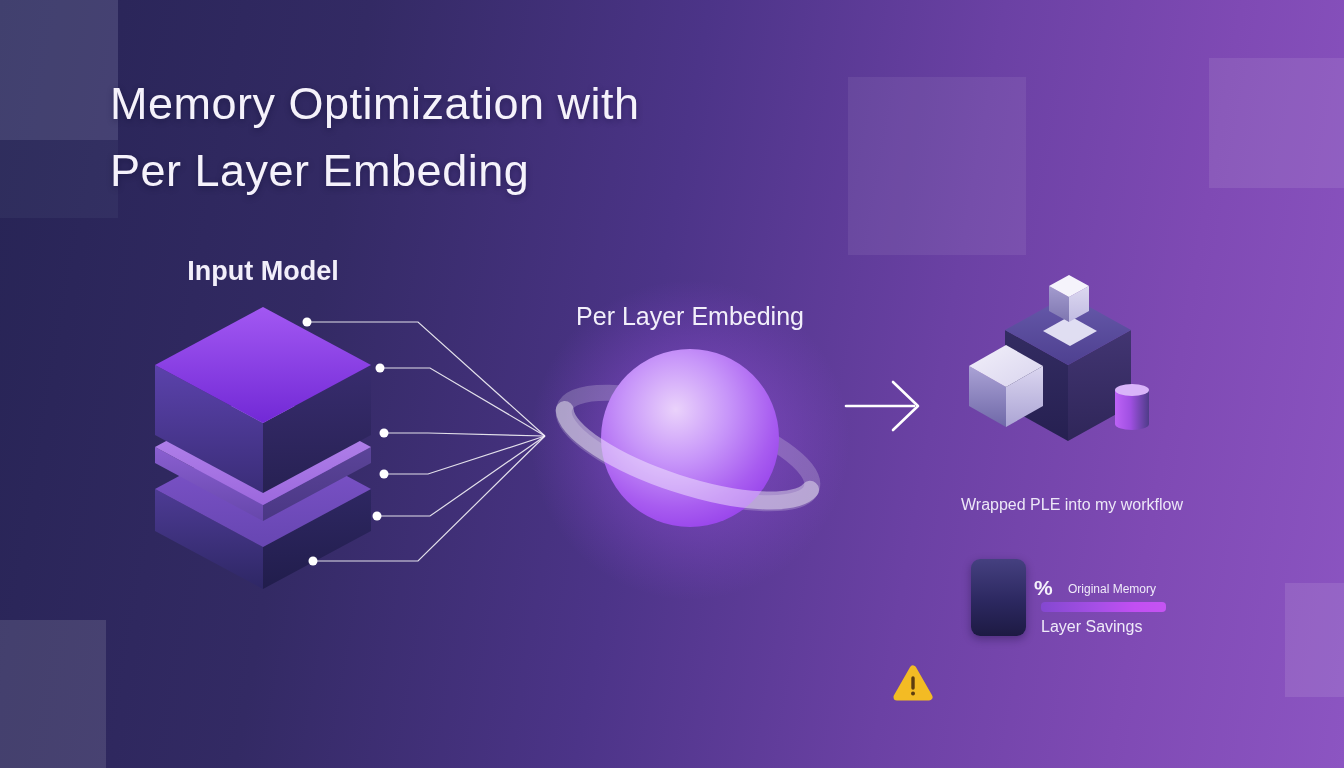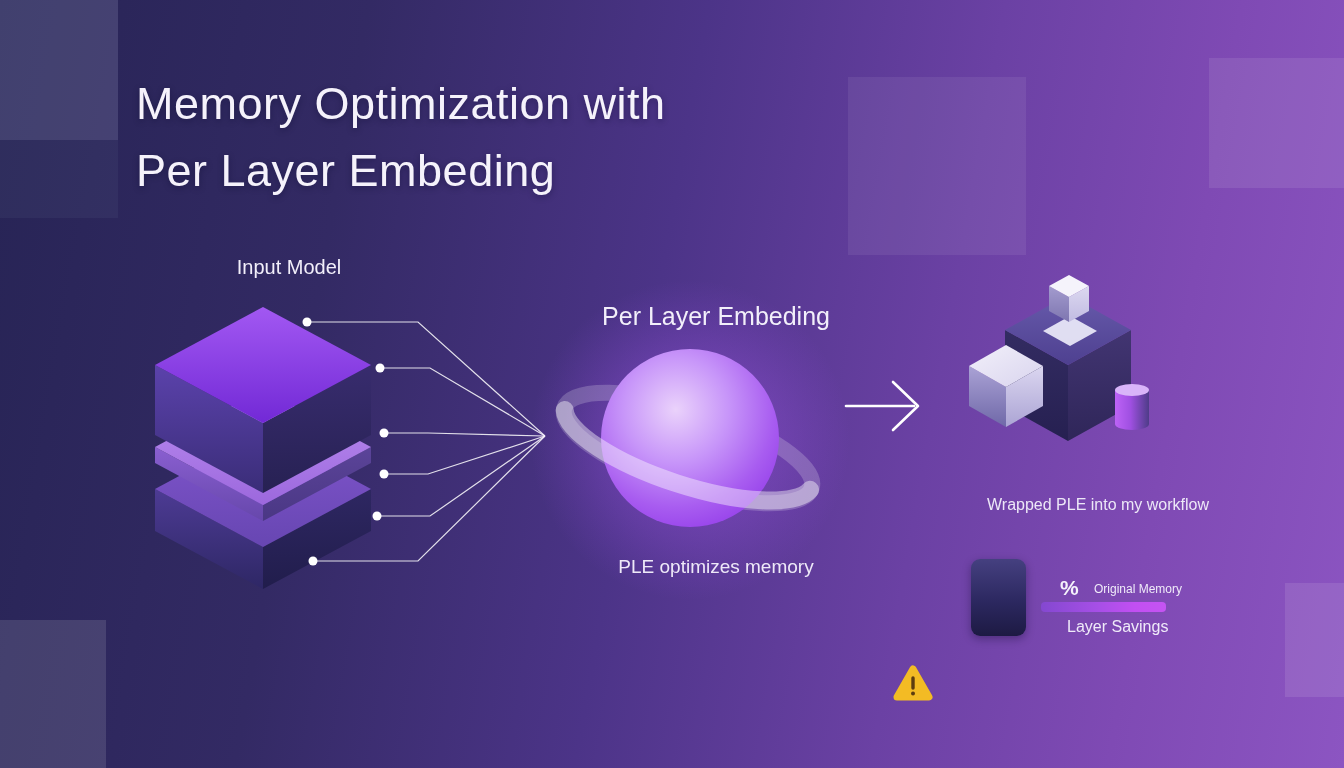--- a/index.html
+++ b/index.html
@@ -12,27 +12,27 @@
   }
   
   .deco{position:absolute;}
   .sq-tl1{left:0;top:0;width:118px;height:140px;background:rgba(205,214,245,0.16);}
   .sq-tl2{left:0;top:140px;width:118px;height:78px;background:rgba(205,214,245,0.05);}
   .sq-tr1{left:848px;top:77px;width:178px;height:178px;background:rgba(255,255,255,0.07);}
   .sq-tr2{left:1209px;top:58px;width:135px;height:130px;background:rgba(255,255,255,0.09);}
   .sq-bl{left:0;top:620px;width:106px;height:148px;background:rgba(255,255,255,0.12);}
   .sq-br{left:1285px;top:583px;width:59px;height:114px;background:rgba(255,255,255,0.10);}
 
-  .txt{position:absolute;margin-left:26px;}
+  .txt{position:absolute;}
   .page-title{
     left:110px;top:70px;width:720px;
     font-size:45px;line-height:67px;font-weight:400;color:#f5f2fb;
     letter-spacing:0.5px;text-shadow:0 2px 6px rgba(10,8,40,0.35);
   }
-  .input-model-label{left:148px;top:256px;width:230px;text-align:center;font-size:20px;color:#f2effa;}
+  .input-model-label{left:148px;top:256px;width:230px;text-align:center;font-size:27px;color:#f2effa;font-weight:bold;}
   .ple-heading{left:540px;top:302px;width:300px;text-align:center;font-size:25px;color:#f2effa;}
   .ple-caption{left:555px;top:555px;width:270px;text-align:center;font-size:19px;line-height:23px;color:#eee9f8;}
   .workflow-heading{left:922px;top:451px;width:300px;text-align:center;font-size:25px;color:#f5f2fb;}
   .workflow-desc{left:922px;top:494px;width:300px;text-align:center;font-size:16px;line-height:22px;color:#ece7f7;}
 
   .legend-chip{
     position:absolute;left:971px;top:559px;width:55px;height:77px;border-radius:9px;
     background:linear-gradient(180deg,#454080 0%,#2c2860 55%,#1d1a43 100%);
     box-shadow:0 3px 8px rgba(12,10,40,0.35);
   }
@@ -227,21 +227,20 @@
   <div class="txt page-title">
     <div>Memory Optimization with</div>
     <div>Per Layer Embeding</div>
   </div>
 
   <div class="txt input-model-label">Input Model</div>
 
   <div class="txt ple-heading">Per Layer Embeding</div>
 
   <div class="txt ple-caption">
-    <div>PLE optimizes memory</div>
   </div>
 
 
   <div class="txt workflow-desc">
     <div>Wrapped PLE into my workflow</div>
   </div>
 
   <div class="legend-chip"></div>
   <div class="txt legend-percent">%</div>
   <div class="txt legend-original">Original Memory</div>

